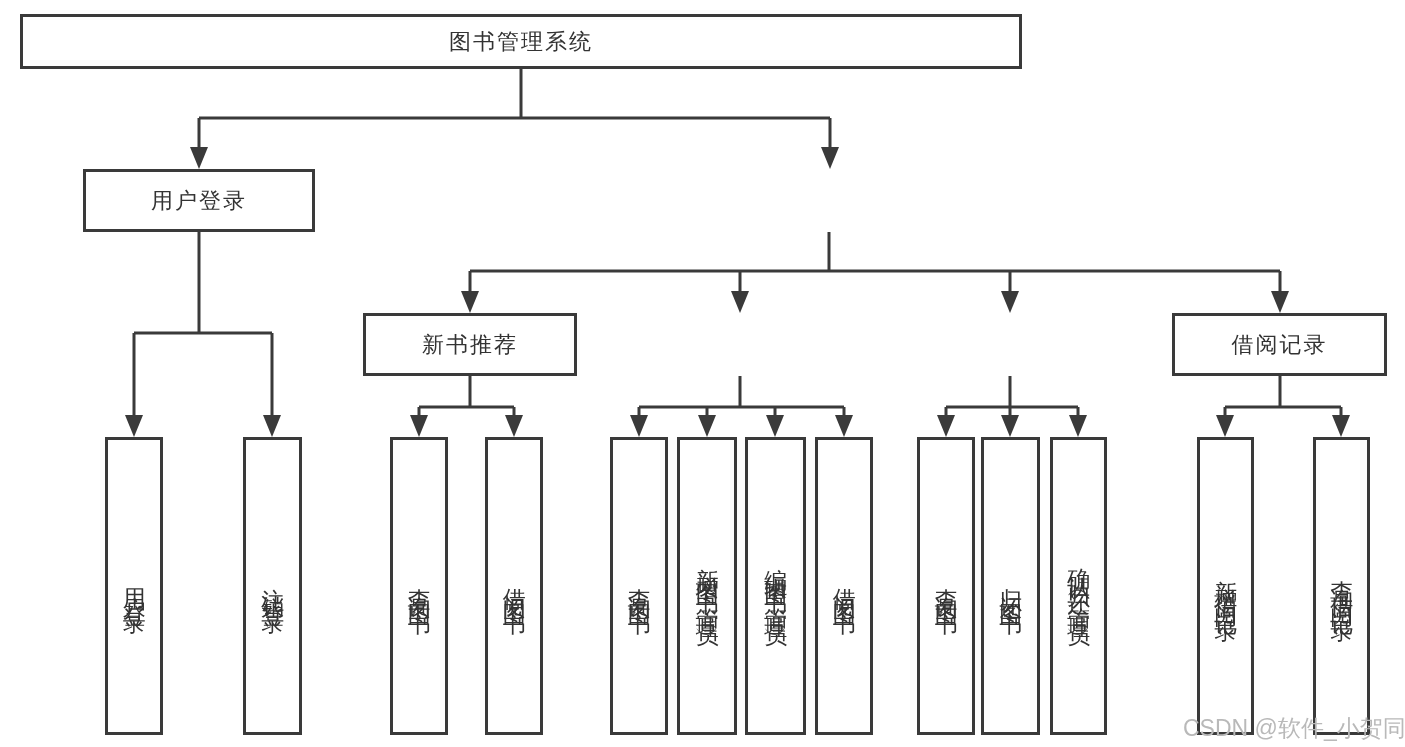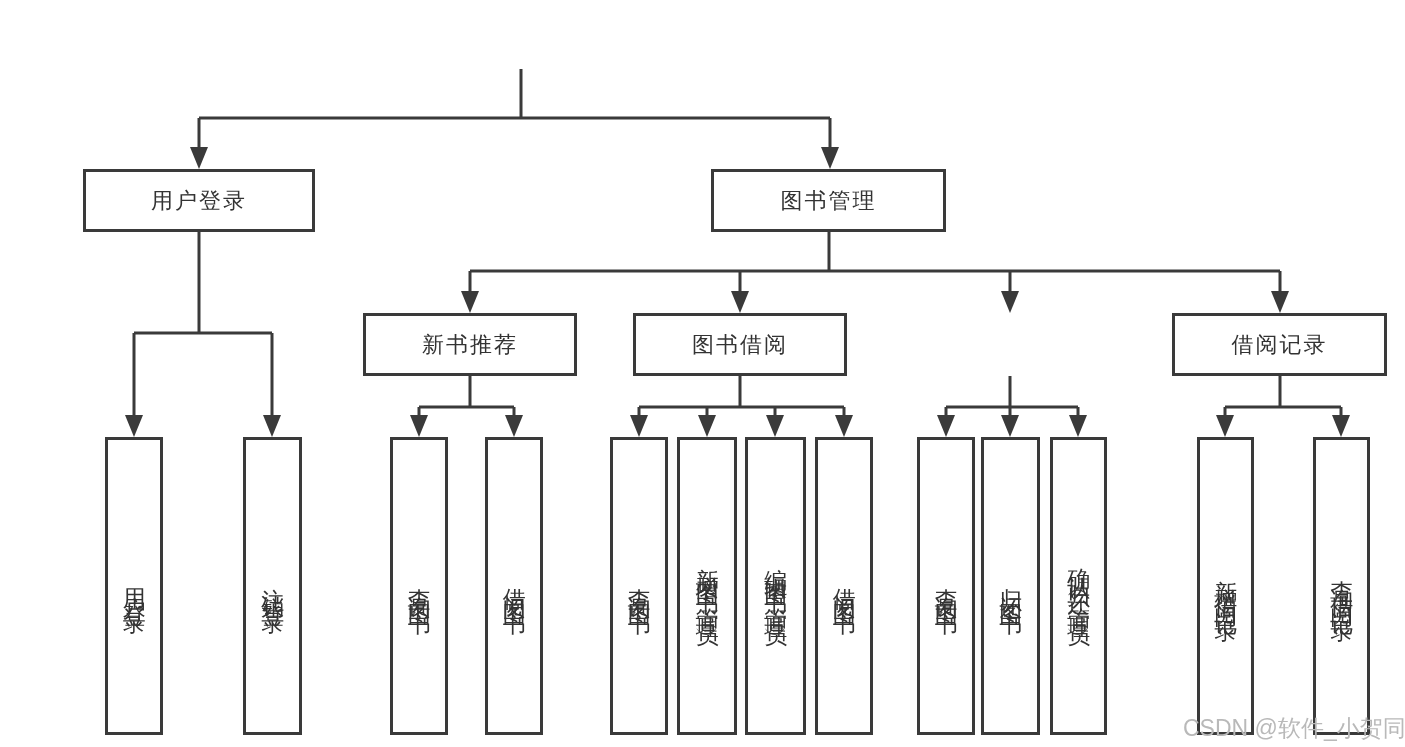--- a/index.html
+++ b/index.html
@@ -95,33 +95,30 @@
       <polygon points="1069,415 1087,415 1078,437"></polygon>
     </g>
 
     <g>
       <path d="M1280 376 L1280 407 M1225 407 L1341 407 M1225 407 L1225 419 M1341 407 L1341 419"></path>
       <polygon points="1216,415 1234,415 1225,437"></polygon>
       <polygon points="1332,415 1350,415 1341,437"></polygon>
     </g>
   </svg>
 
+  <div class="node h" style="left:20px;top:14px;width:1002px;height:55px">
+    <span>图书管理系统</span>
+  </div>
 
   <div class="node h" style="left:83px;top:169px;width:232px;height:63px">
     <span>用户登录</span>
   </div>
-  <div class="node h" style="left:711px;top:169px;width:235px;height:63px">
-    <span>图书管理</span>
-  </div>
 
   <div class="node h" style="left:363px;top:313px;width:214px;height:63px">
     <span>新书推荐</span>
-  </div>
-  <div class="node h" style="left:633px;top:313px;width:214px;height:63px">
-    <span>图书借阅</span>
   </div>
   <div class="node h" style="left:1172px;top:313px;width:215px;height:63px">
     <span>借阅记录</span>
   </div>
 
   <div class="node v" style="left:105px;top:437px;width:58px;height:298px">
     <span class="vtext">用户登录</span>
   </div>
   <div class="node v" style="left:243px;top:437px;width:59px;height:298px">
     <span class="vtext">注销登录</span>

